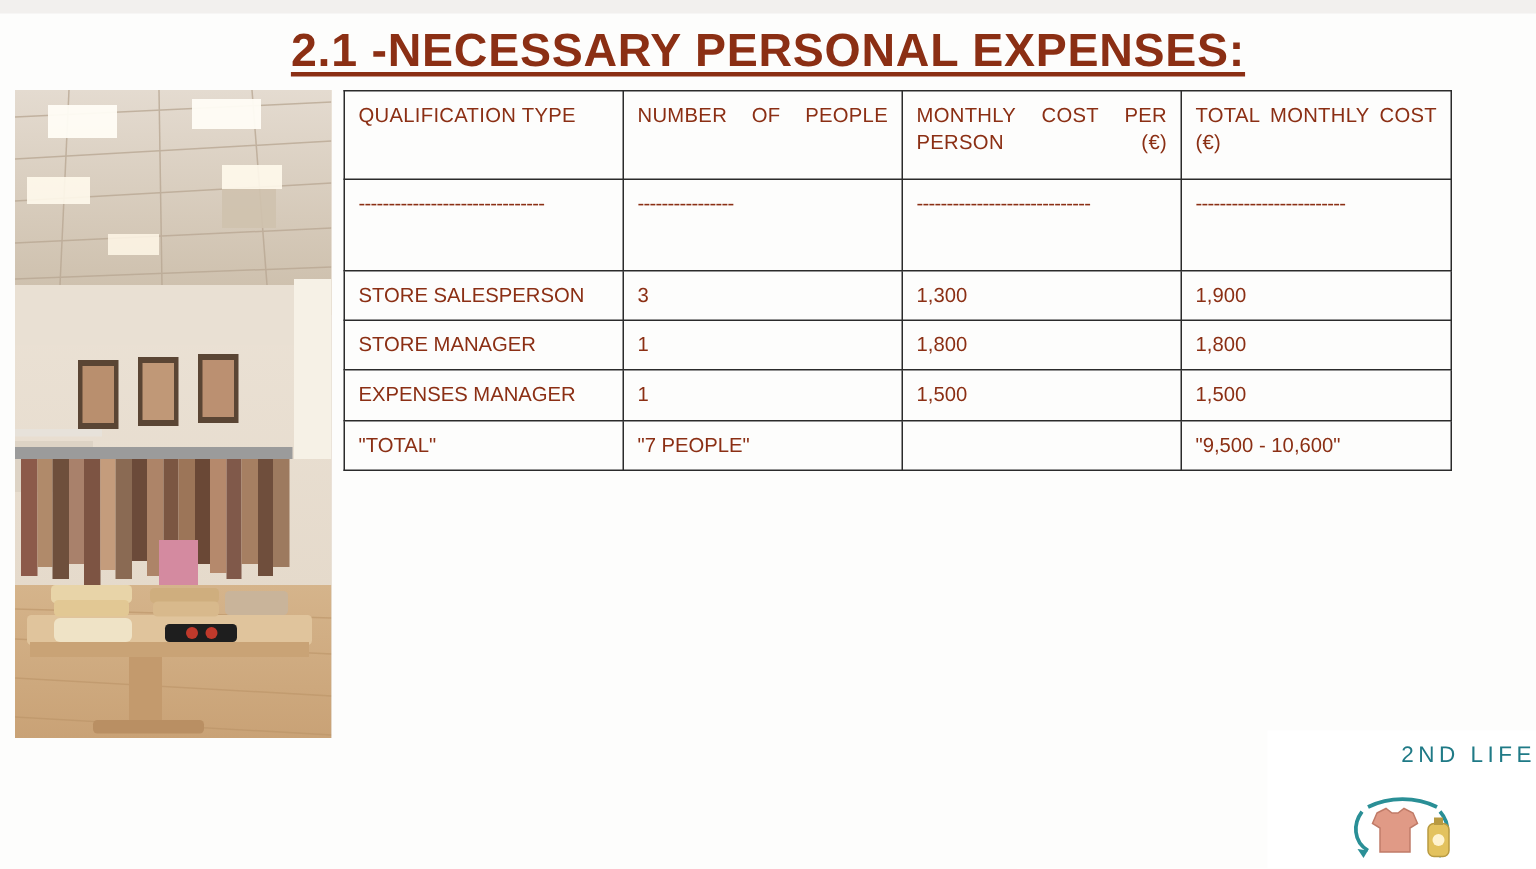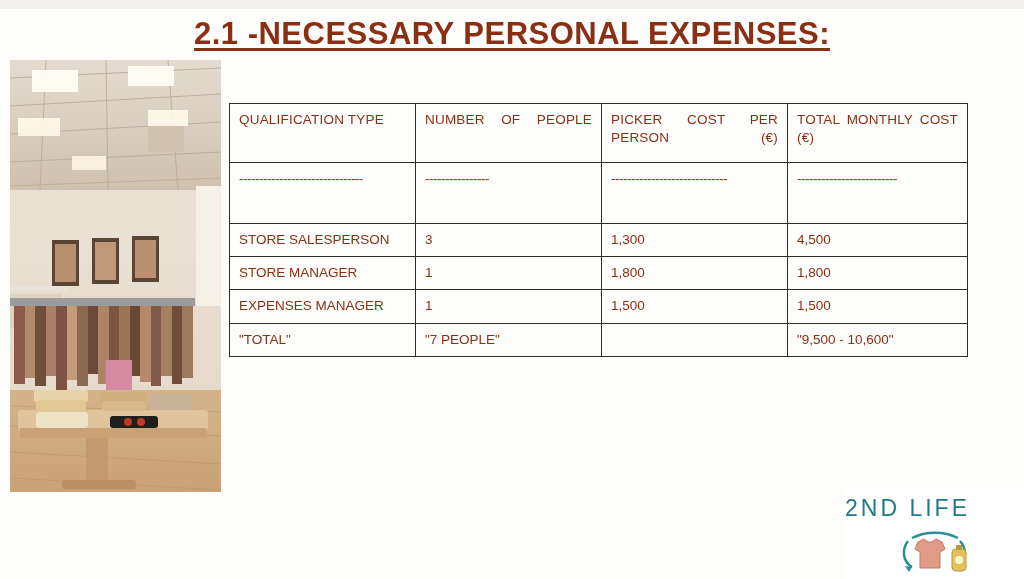--- a/index.html
+++ b/index.html
@@ -55,21 +55,20 @@
   .table-wrap {
     position: absolute;
     left: 229px;
     top: 60px;
     width: 738px;
   }
   table.expenses {
     border-collapse: collapse;
     width: 738px;
     table-layout: fixed;
-    margin-top: 43px;
   }
   table.expenses td {
     border: 1px solid #2b2b2b;
     color: #8b2f14;
     font-size: 13.5px;
     line-height: 1.35;
     padding: 7px 9px;
     vertical-align: middle;
     word-wrap: break-word;
   }
@@ -100,22 +99,22 @@
     left: 845px;
     top: 487px;
     width: 179px;
     height: 92px;
     background: #ffffff;
   }
   .brand-text {
     position: absolute;
     left: 0; top: 8px;
     width: 179px;
-    text-align: left;
-    font-size: 23px;
+    text-align: right;
+    font-size: 15px;
     letter-spacing: 3px;
     color: #1f7a86;
     font-weight: 500;
   }
   .brand-mark {
     position: absolute;
     left: 50%;
     top: 42px;
     transform: translateX(-50%);
   }
@@ -234,35 +233,35 @@
       <colgroup>
         <col class="c1">
           <col class="c2">
           <col class="c3">
           <col class="c4">
       </colgroup>
       <tbody>
         <tr class="header">
           <td class="no-justify">QUALIFICATION TYPE</td>
           <td>NUMBER OF PEOPLE</td>
-          <td>PICKER COST PER PERSON (€)</td>
+          <td>MONTHLY COST PER PERSON (€)</td>
           <td>TOTAL MONTHLY COST (€)</td>
         </tr>
         <tr class="rule">
           <td>-------------------------------</td>
           <td>----------------</td>
           <td>-----------------------------</td>
           <td>-------------------------</td>
         </tr>
 
         <tr>
           <td>STORE SALESPERSON</td>
           <td>3</td>
           <td>1,300</td>
-          <td>4,500</td>
+          <td>1,900</td>
         </tr>
         <tr>
           <td>STORE MANAGER</td>
           <td>1</td>
           <td>1,800</td>
           <td>1,800</td>
         </tr>
         <tr>
           <td>EXPENSES MANAGER</td>
           <td>1</td>

